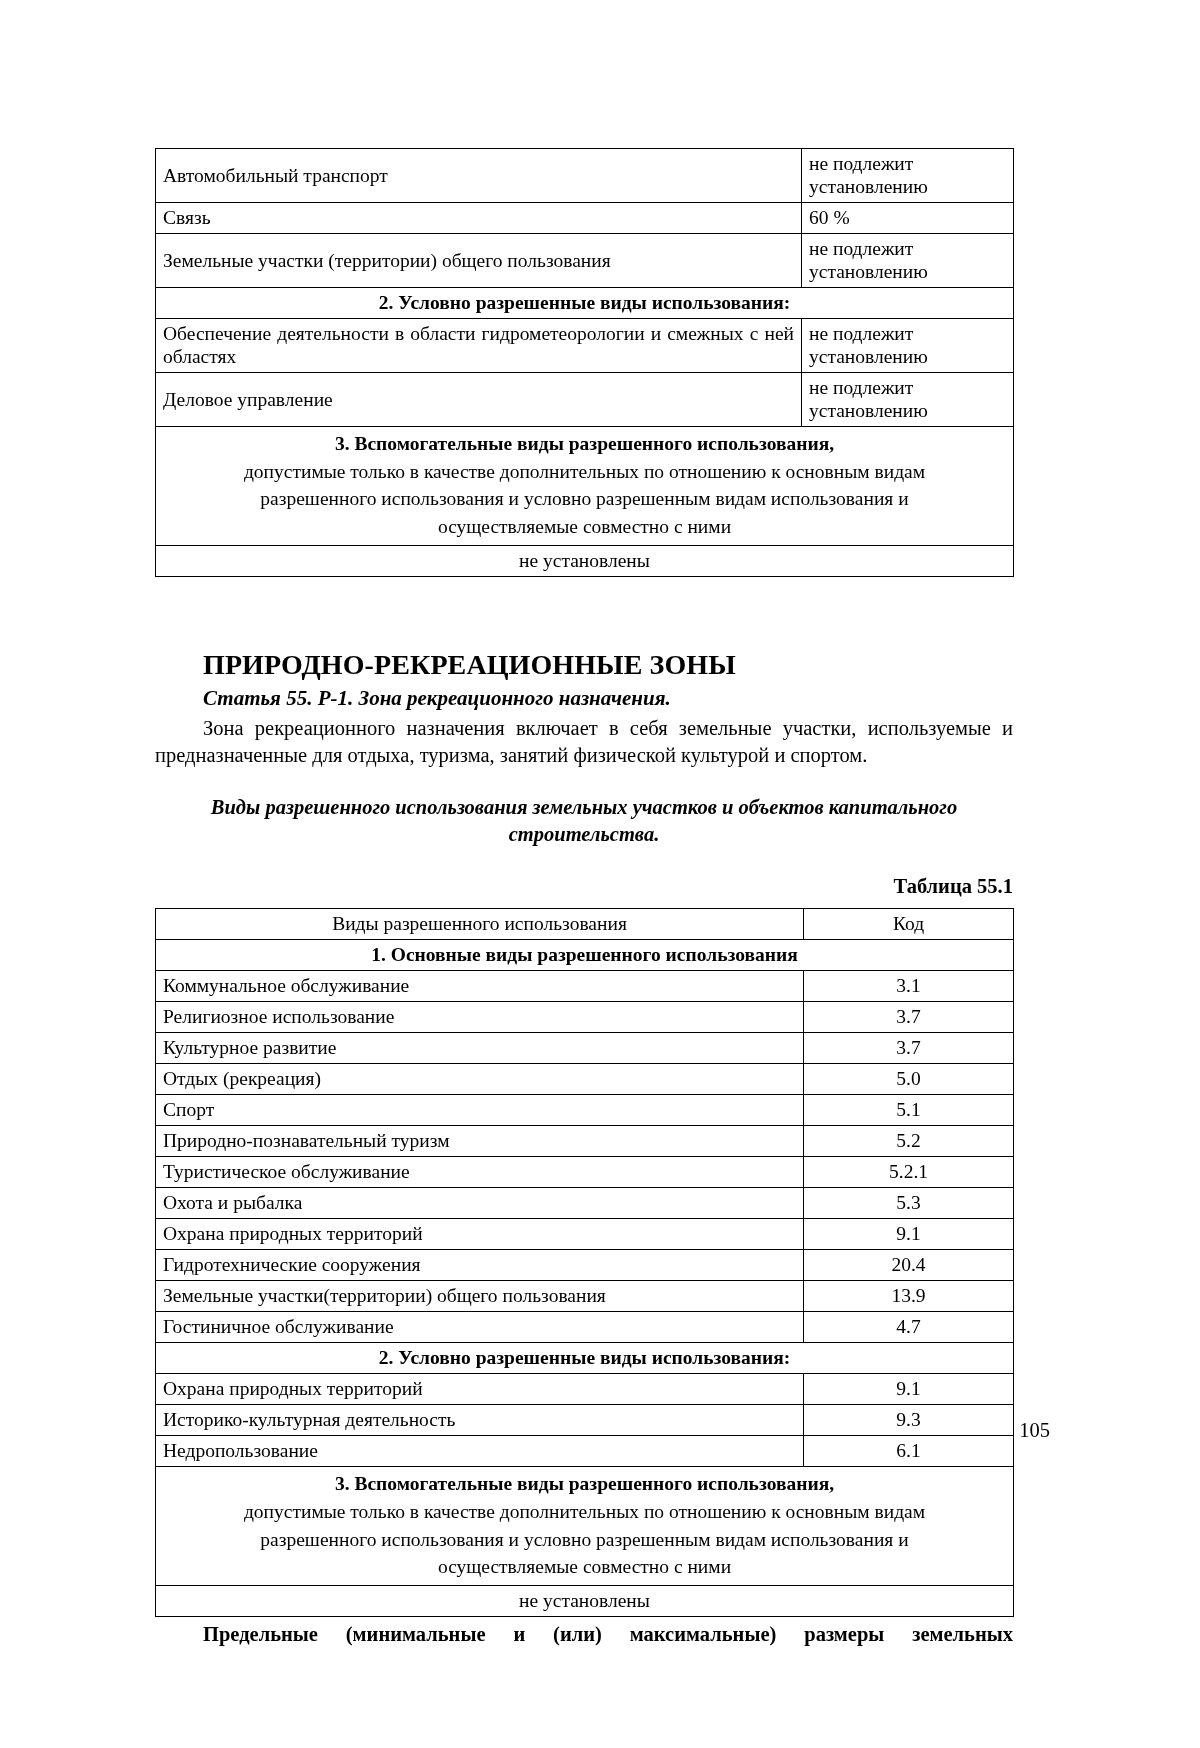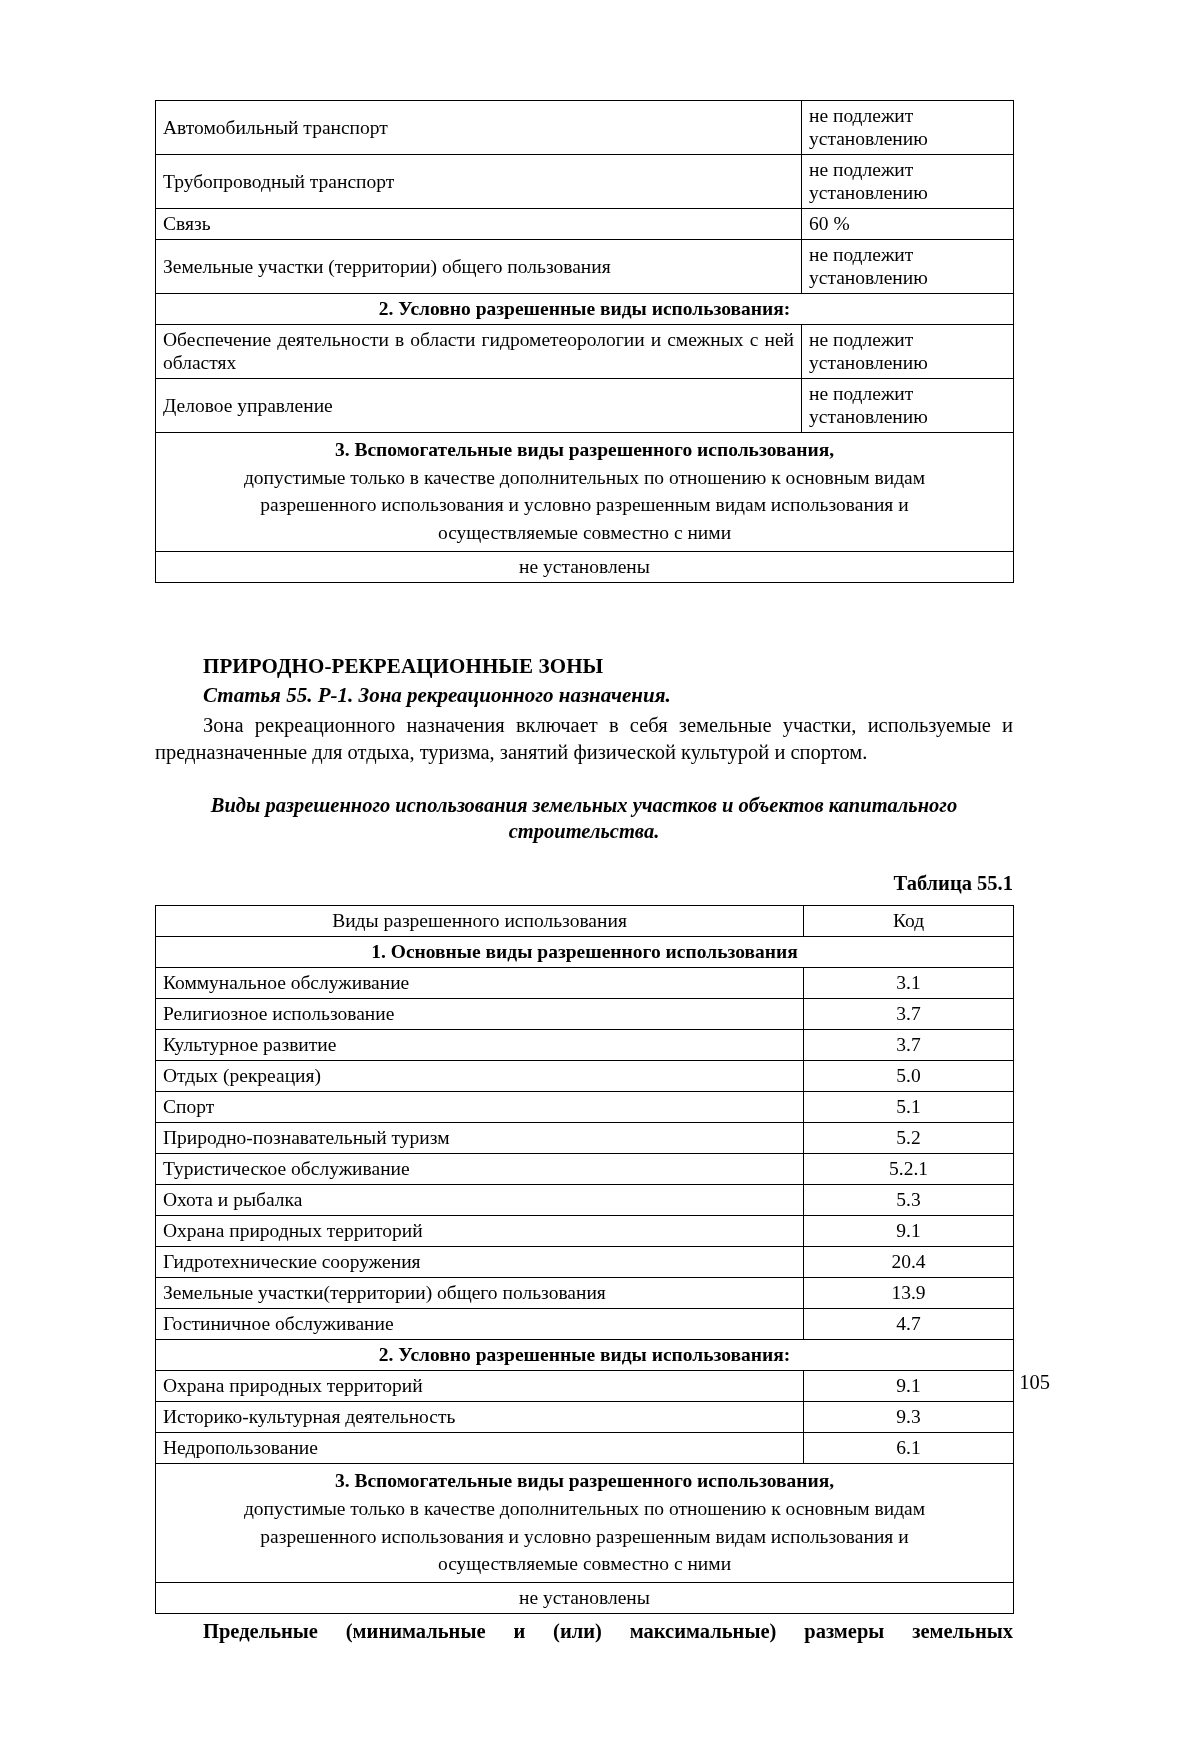--- a/index.html
+++ b/index.html
@@ -14,20 +14,21 @@
     color: #000000;
     position: relative;
     overflow: hidden;
   }
   .page {
     position: relative;
     width: 1200px;
     height: 1684px;
     box-sizing: border-box;
     padding: 0;
+    margin-top: 48px;
   }
   .content {
     position: absolute;
     left: 155px;
     top: 100px;
     width: 858px;
   }
 
   
   table.doc-table {
@@ -71,21 +72,21 @@
   
   .t2-col-a { width: 648px; }
   .t2-col-b { width: 210px; }
 
   
   .gap-xl { height: 70px; }
   .gap-l  { height: 26px; }
   .gap-s  { height: 10px; }
 
   h1.zone-title {
-    font-size: 21px;
+    font-size: 28px;
     font-weight: bold;
     margin: 0;
     padding: 0 0 0 48px;
     letter-spacing: 0.1px;
     line-height: 1.25;
   }
   h2.article-title {
     font-size: 21px;
     font-weight: bold;
     font-style: italic;
@@ -146,24 +147,20 @@
       <colgroup>
           <col class="col-a">
           <col class="col-b">
         </colgroup>
       <tbody>
         <tr>
           <td class="c-left">Автомобильный транспорт</td>
           <td class="c-left">не подлежит установлению</td>
         </tr>
         <tr>
-          <td class="c-left">Трубопроводный транспорт</td>
-          <td class="c-left">не подлежит установлению</td>
-        </tr>
-        <tr>
           <td class="c-left">Связь</td>
           <td class="c-left">60 %</td>
         </tr>
         <tr>
           <td class="c-left" style="padding-right:28px;">Земельные участки (территории) общего пользования</td>
           <td class="c-left">не подлежит установлению</td>
         </tr>
         <tr>
           <td class="section-head" colspan="2">2. Условно разрешенные виды использования:</td>
         </tr>

